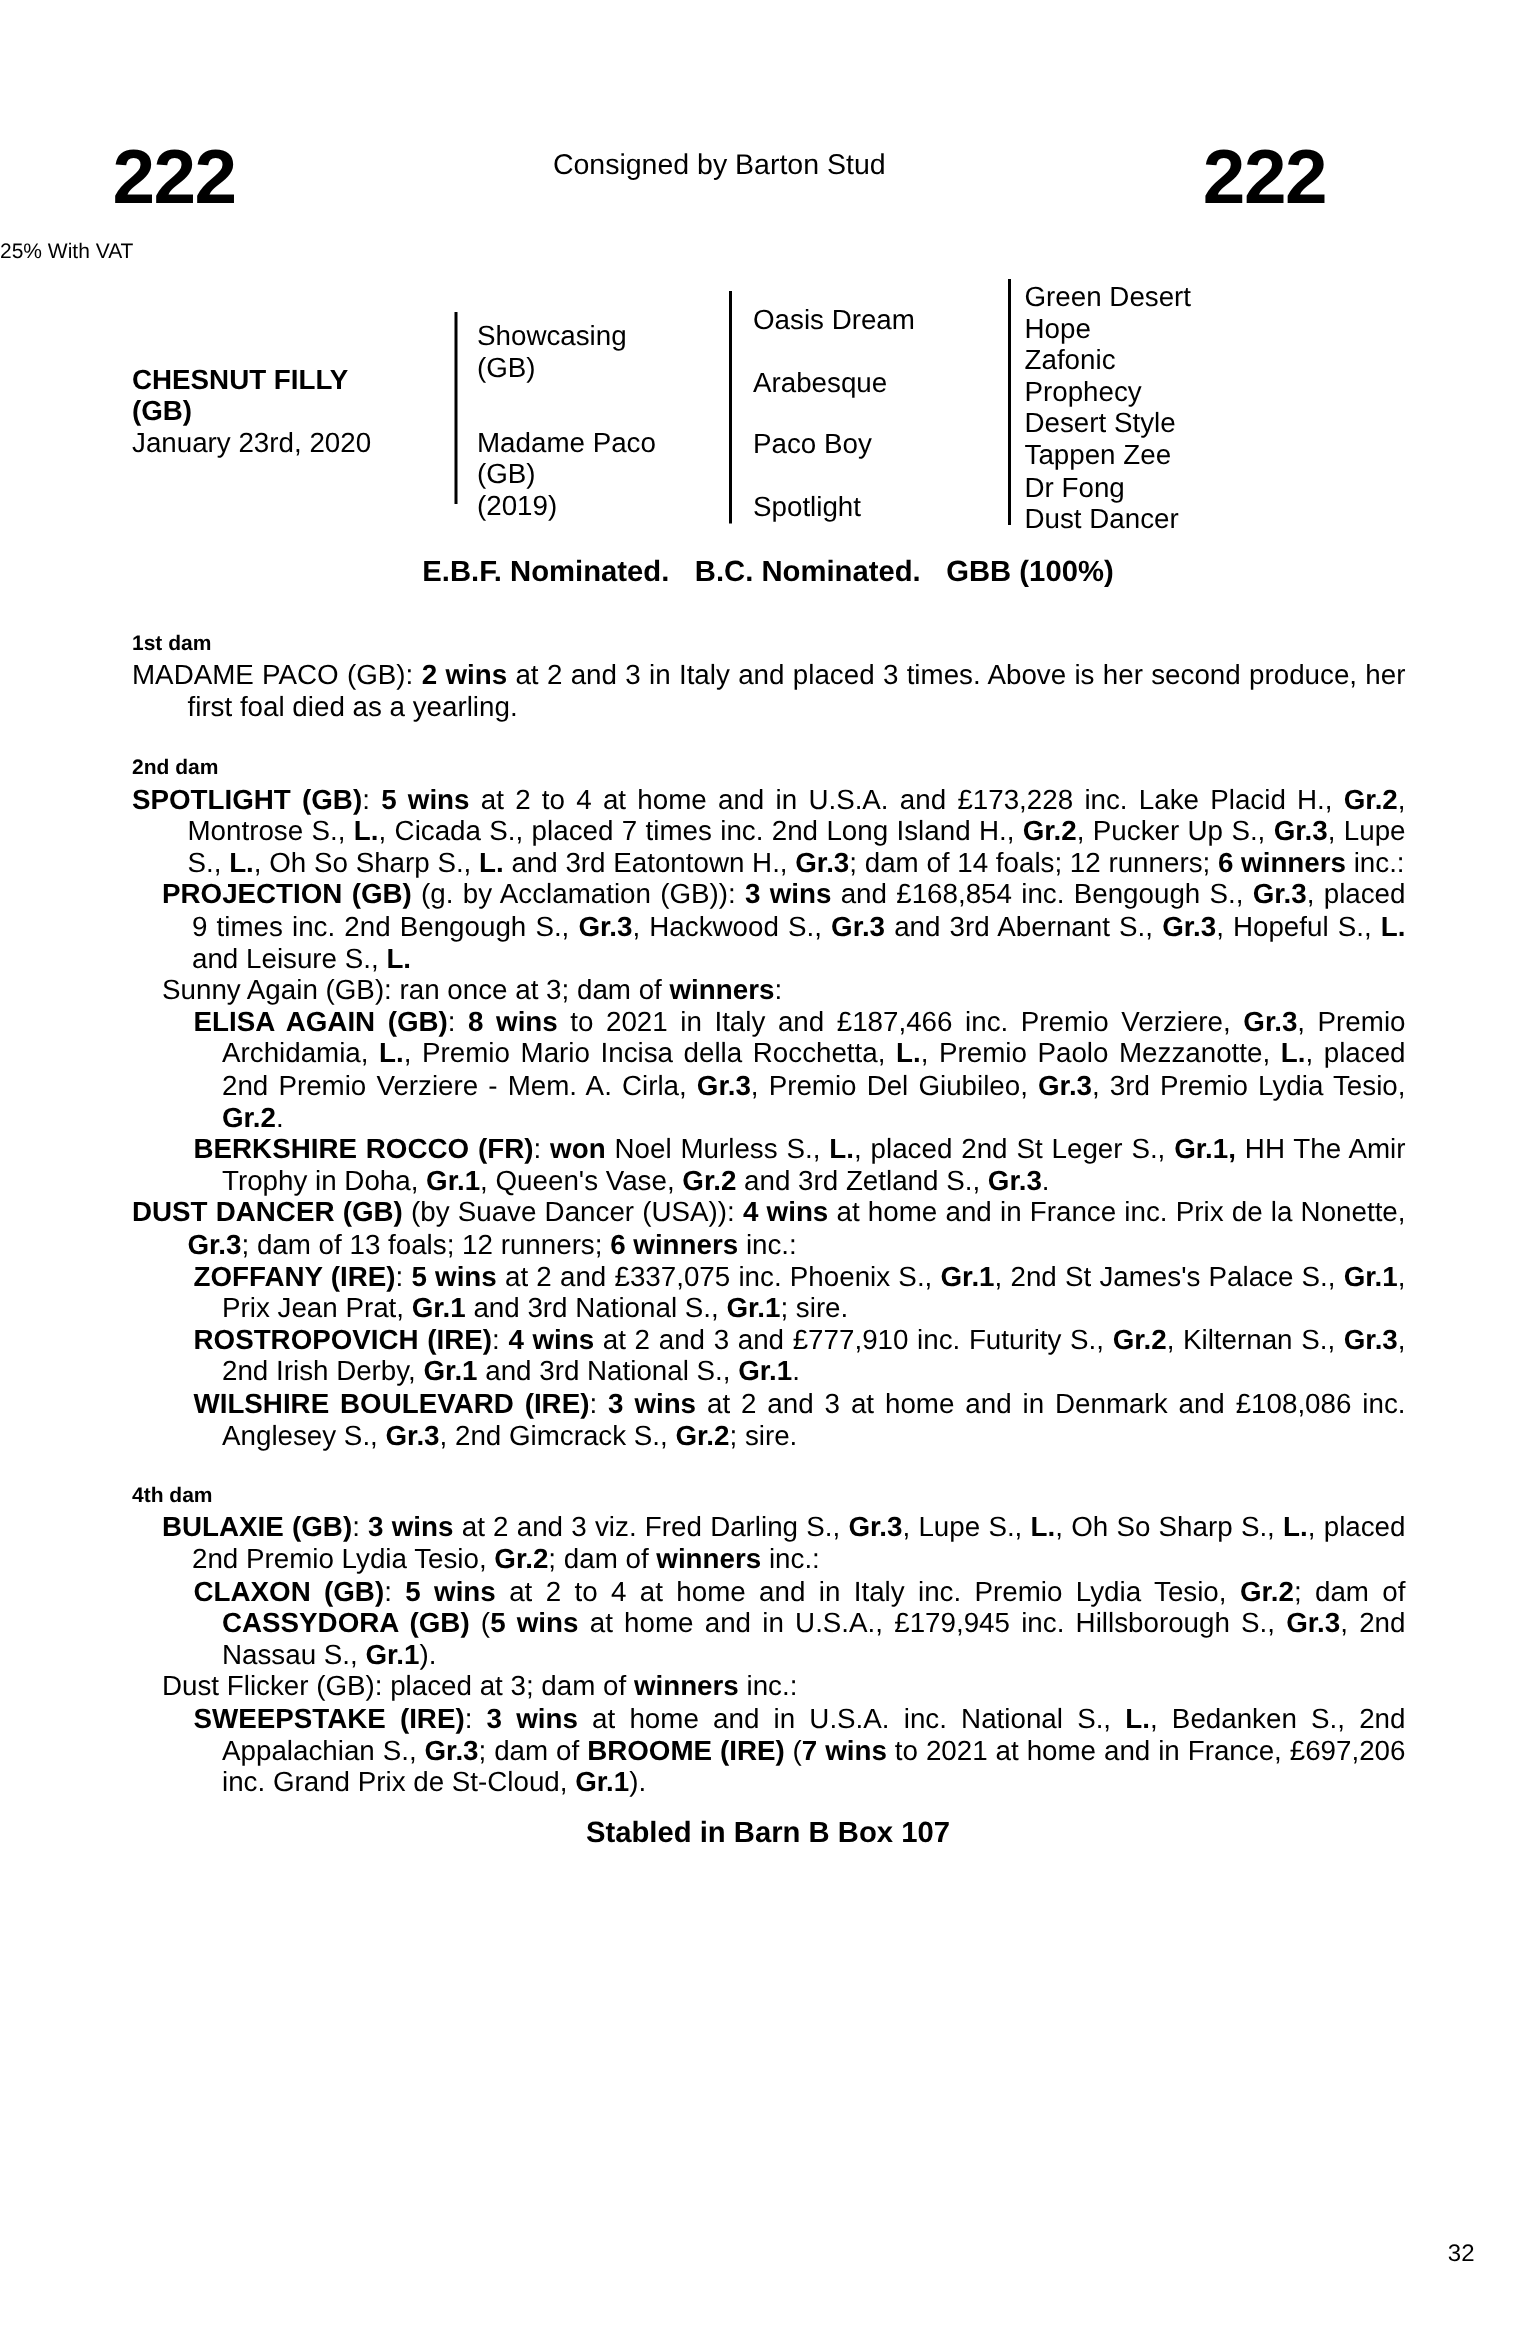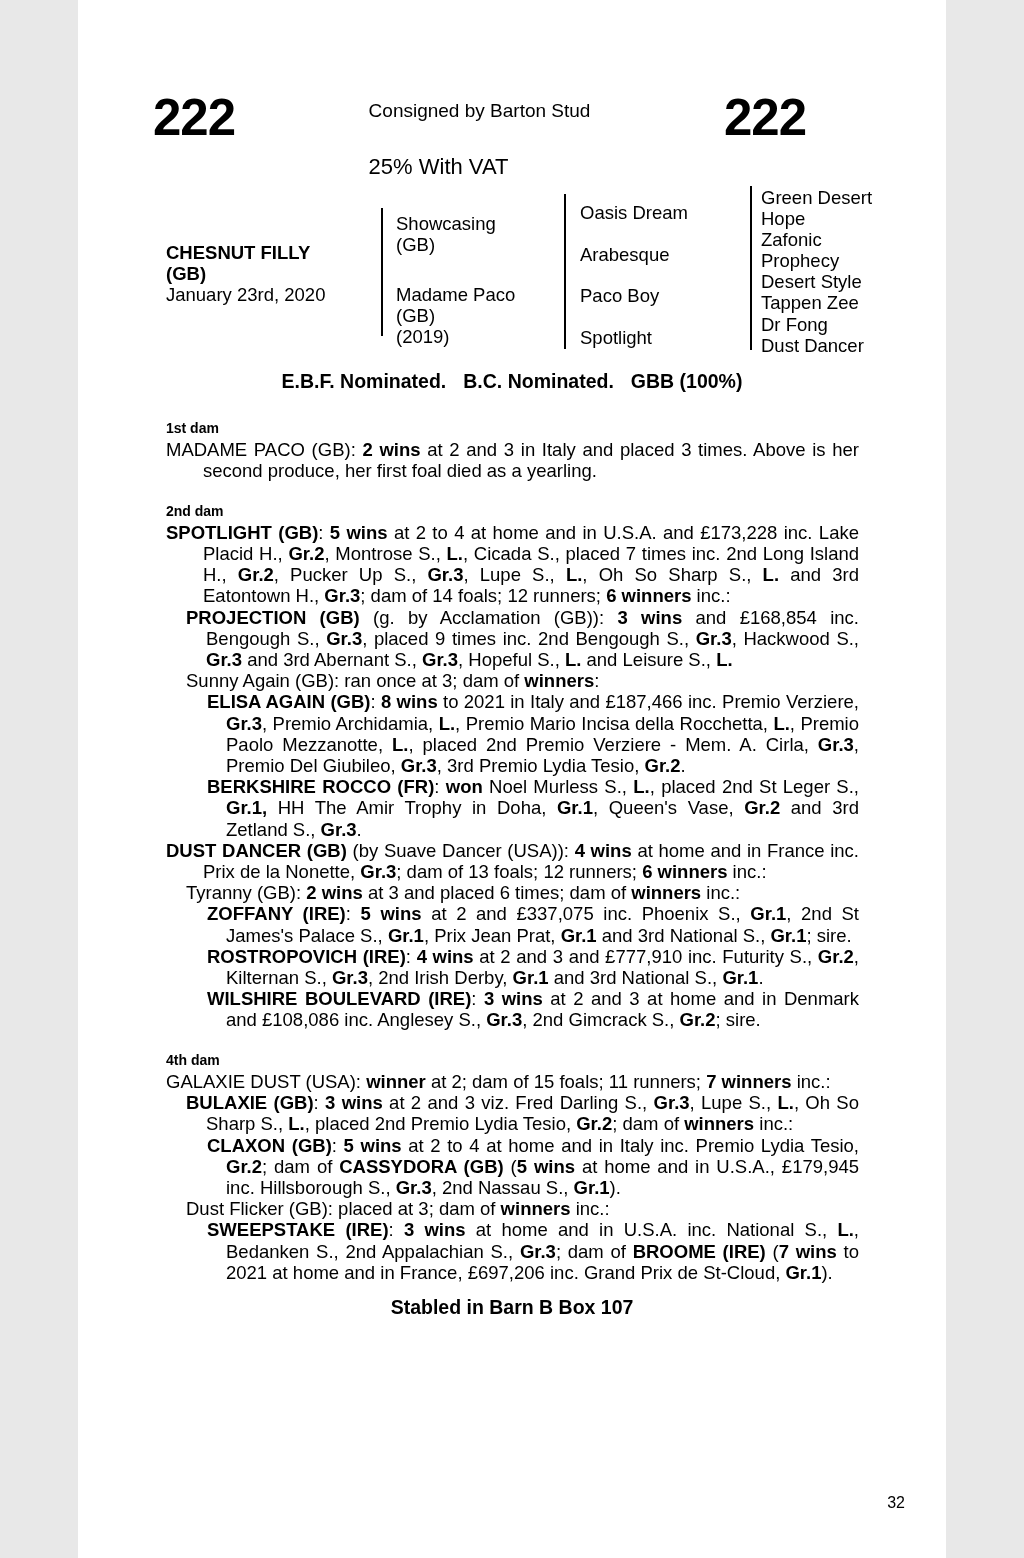--- a/index.html
+++ b/index.html
@@ -1,18 +1,18 @@
 <!DOCTYPE html>
 <html><head>
 <meta charset="utf-8">
 <style>
   html, body { margin: 0; padding: 0; background: #e8e8e8; }
   .page {
     position: relative;
-    width: 868px;
+    width: 1024px;
     height: 1558px;
     margin: 0 auto;
     background: #ffffff;
     color: #000000;
     font-family: "Liberation Sans", "DejaVu Sans", sans-serif;
     font-size: 18.5px;
     line-height: 21.2px;
     overflow: hidden;
   }
   b { font-weight: bold; }
@@ -30,23 +30,23 @@
     line-height: 44px;
     letter-spacing: -1px;
   }
   .consignor {
     font-size: 19px;
     line-height: 22px;
     padding-top: 4px;
   }
   .vat-note {
     margin-top: 16px;
-    text-align: center;
+    text-align: left;
     padding-right: 147px;
-    font-size: 22px;
+    font-size: 14px;
     line-height: 22px;
   }
 
   
   .pedigree-table {
     position: relative;
     margin: 6px 87px 0 88px;
     height: 176px;
     font-size: 18.5px;
     line-height: 21.1px;
@@ -172,27 +172,25 @@
     <p class="para l0"><span>MADAME PACO (GB): </span><b>2 wins</b><span> at 2 and 3 in Italy and placed 3 times. Above is her second produce, her first foal died as a yearling.</span></p>
 
     <div class="dam-heading">2nd dam</div>
     <p class="para l0"><b>SPOTLIGHT (GB)</b><span>: </span><b>5 wins</b><span> at 2 to 4 at home and in U.S.A. and £173,228 inc. Lake Placid H., </span><b>Gr.2</b><span>, Montrose S., </span><b>L.</b><span>, Cicada S., placed 7 times inc. 2nd Long Island H., </span><b>Gr.2</b><span>, Pucker Up S., </span><b>Gr.3</b><span>, Lupe S., </span><b>L.</b><span>, Oh So Sharp S., </span><b>L.</b><span> and 3rd Eatontown H., </span><b>Gr.3</b><span>; dam of 14 foals; 12 runners; </span><b>6 winners</b><span> inc.:</span></p>
     <p class="para l1"><b>PROJECTION (GB)</b><span> (g. by Acclamation (GB)): </span><b>3 wins</b><span> and £168,854 inc. Bengough S., </span><b>Gr.3</b><span>, placed 9 times inc. 2nd Bengough S., </span><b>Gr.3</b><span>, Hackwood S., </span><b>Gr.3</b><span> and 3rd Abernant S., </span><b>Gr.3</b><span>, Hopeful S., </span><b>L.</b><span> and Leisure S., </span><b>L.</b></p>
     <p class="para l1"><span>Sunny Again (GB): ran once at 3; dam of </span><b>winners</b><span>:</span></p>
     <p class="para l2"><b>ELISA AGAIN (GB)</b><span>: </span><b>8 wins</b><span> to 2021 in Italy and £187,466 inc. Premio Verziere, </span><b>Gr.3</b><span>, Premio Archidamia, </span><b>L.</b><span>, Premio Mario Incisa della Rocchetta, </span><b>L.</b><span>, Premio Paolo Mezzanotte, </span><b>L.</b><span>, placed 2nd Premio Verziere - Mem. A. Cirla, </span><b>Gr.3</b><span>, Premio Del Giubileo, </span><b>Gr.3</b><span>, 3rd Premio Lydia Tesio, </span><b>Gr.2</b><span>.</span></p>
     <p class="para l2"><b>BERKSHIRE ROCCO (FR)</b><span>: </span><b>won</b><span> Noel Murless S., </span><b>L.</b><span>, placed 2nd St Leger S., </span><b>Gr.1,</b><span> HH The Amir Trophy in Doha, </span><b>Gr.1</b><span>, Queen's Vase, </span><b>Gr.2</b><span> and 3rd Zetland S., </span><b>Gr.3</b><span>.</span></p>
 
     <p class="para l0"><b>DUST DANCER (GB)</b><span> (by Suave Dancer (USA)): </span><b>4 wins</b><span> at home and in France inc. Prix de la Nonette, </span><b>Gr.3</b><span>; dam of 13 foals; 12 runners; </span><b>6 winners</b><span> inc.:</span></p>
-    <p class="para l1"><span>Tyranny (GB): </span><b>2 wins</b><span> at 3 and placed 6 times; dam of </span><b>winners</b><span> inc.:</span></p>
     <p class="para l2"><b>ZOFFANY (IRE)</b><span>: </span><b>5 wins</b><span> at 2 and £337,075 inc. Phoenix S., </span><b>Gr.1</b><span>, 2nd St James's Palace S., </span><b>Gr.1</b><span>, Prix Jean Prat, </span><b>Gr.1</b><span> and 3rd National S., </span><b>Gr.1</b><span>; sire.</span></p>
     <p class="para l2"><b>ROSTROPOVICH (IRE)</b><span>: </span><b>4 wins</b><span> at 2 and 3 and £777,910 inc. Futurity S., </span><b>Gr.2</b><span>, Kilternan S., </span><b>Gr.3</b><span>, 2nd Irish Derby, </span><b>Gr.1</b><span> and 3rd National S., </span><b>Gr.1</b><span>.</span></p>
     <p class="para l2"><b>WILSHIRE BOULEVARD (IRE)</b><span>: </span><b>3 wins</b><span> at 2 and 3 at home and in Denmark and £108,086 inc. Anglesey S., </span><b>Gr.3</b><span>, 2nd Gimcrack S., </span><b>Gr.2</b><span>; sire.</span></p>
 
     <div class="dam-heading">4th dam</div>
-    <p class="para l0"><span>GALAXIE DUST (USA): </span><b>winner</b><span> at 2; dam of 15 foals; 11 runners; </span><b>7 winners</b><span> inc.:</span></p>
     <p class="para l1"><b>BULAXIE (GB)</b><span>: </span><b>3 wins</b><span> at 2 and 3 viz. Fred Darling S., </span><b>Gr.3</b><span>, Lupe S., </span><b>L.</b><span>, Oh So Sharp S., </span><b>L.</b><span>, placed 2nd Premio Lydia Tesio, </span><b>Gr.2</b><span>; dam of </span><b>winners</b><span> inc.:</span></p>
     <p class="para l2"><b>CLAXON (GB)</b><span>: </span><b>5 wins</b><span> at 2 to 4 at home and in Italy inc. Premio Lydia Tesio, </span><b>Gr.2</b><span>; dam of </span><b>CASSYDORA (GB)</b><span> (</span><b>5 wins</b><span> at home and in U.S.A., £179,945 inc. Hillsborough S., </span><b>Gr.3</b><span>, 2nd Nassau S., </span><b>Gr.1</b><span>).</span></p>
     <p class="para l1"><span>Dust Flicker (GB): placed at 3; dam of </span><b>winners</b><span> inc.:</span></p>
     <p class="para l2"><b>SWEEPSTAKE (IRE)</b><span>: </span><b>3 wins</b><span> at home and in U.S.A. inc. National S., </span><b>L.</b><span>, Bedanken S., 2nd Appalachian S., </span><b>Gr.3</b><span>; dam of </span><b>BROOME (IRE)</b><span> (</span><b>7 wins</b><span> to 2021 at home and in France, £697,206 inc. Grand Prix de St-Cloud, </span><b>Gr.1</b><span>).</span></p>
 
   </div>
 
   <div class="stabling">Stabled in Barn B Box 107</div>
 
   <div class="page-number">32</div>

